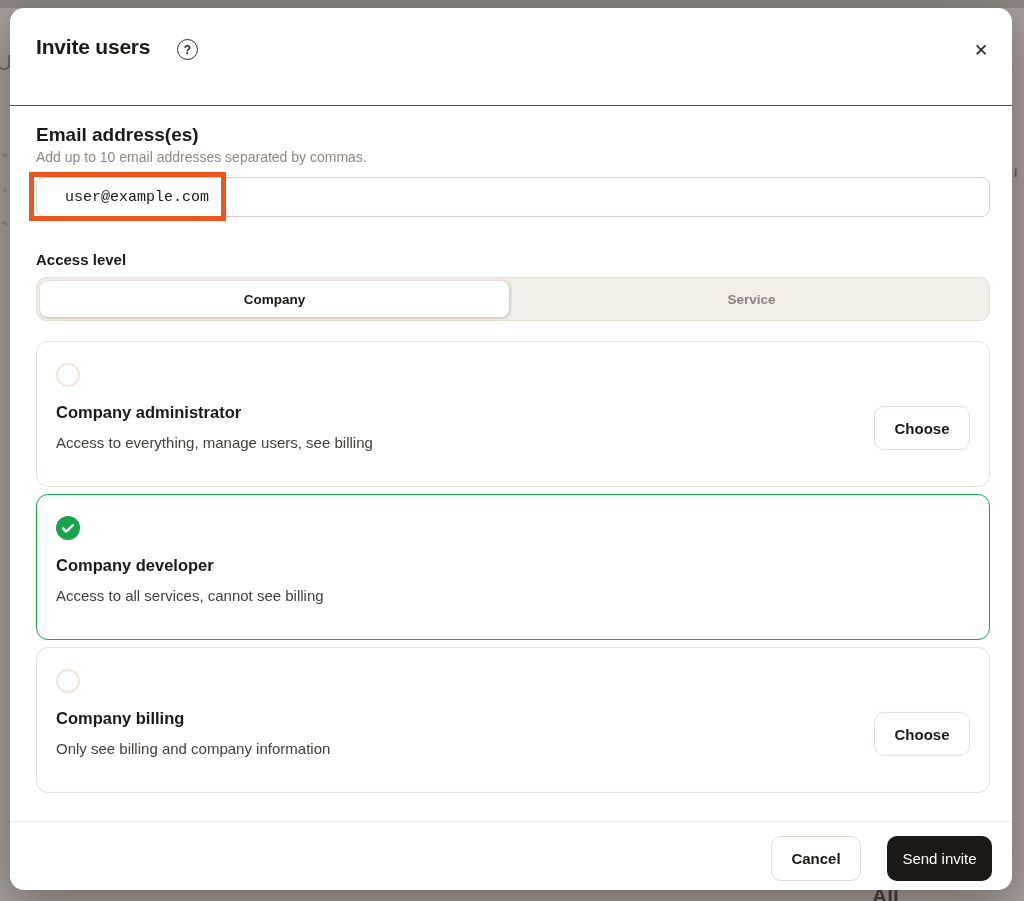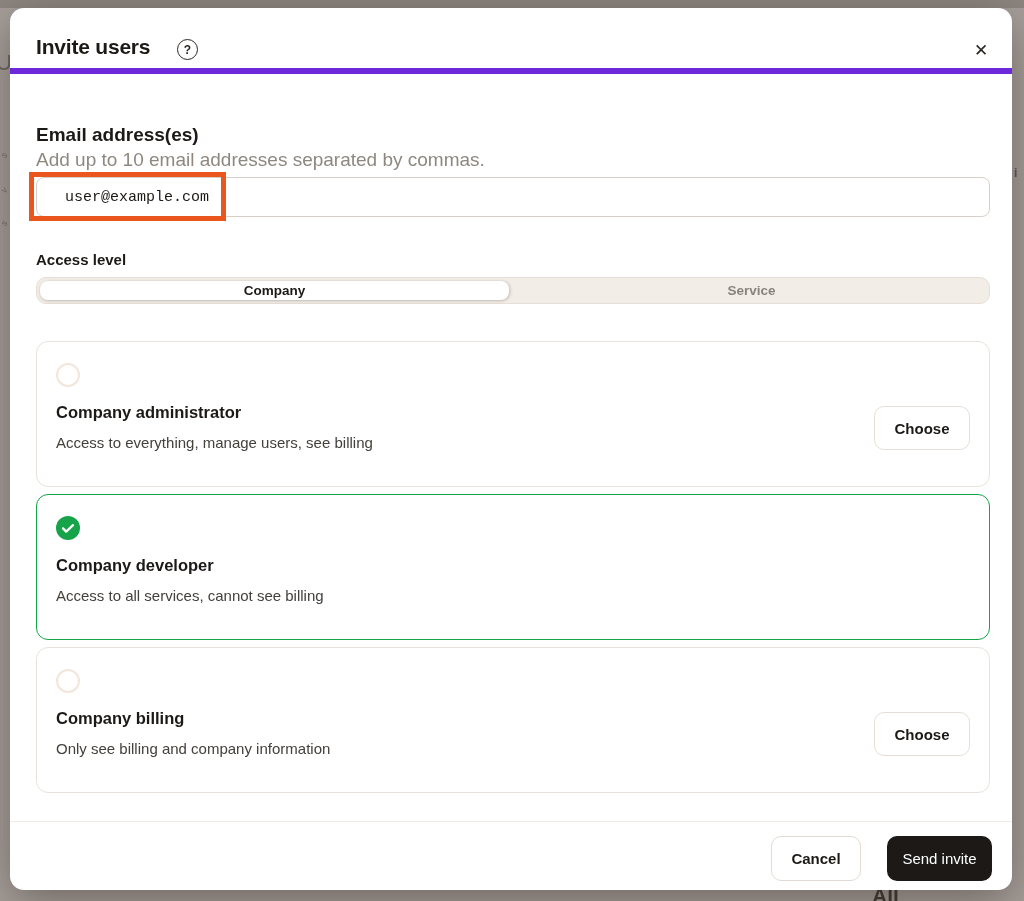--- a/index.html
+++ b/index.html
@@ -17,55 +17,55 @@
   .bg-fragment.right-i { left: 1014px; top: 166px; font-size: 12px; font-weight: 700; color: #5d5752; }
   .bg-fragment.bottom-all { left: 872px; top: 884px; font-size: 21px; font-weight: 600; color: #3e3936; }
   .bg-mark { position: absolute; font-size: 9px; color: #7a736e; transform: rotate(-45deg); }
 
   .modal {
     position: absolute; left: 10px; top: 8px; width: 1002px; height: 882px;
     background: #ffffff; border-radius: 14px;
     box-shadow: 0 12px 48px rgba(40,30,25,0.45);
   }
   .modal-header {
-    position: absolute; left: 0; top: 0; right: 0; height: 66px;
-    border-bottom: 6px solid #6d28d9;
+    position: absolute; left: 0; top: 0; right: 0; height: 98px;
+    border-bottom: 1px solid #6d28d9;
   }
   .modal-title {
     position: absolute; left: 26px; top: 27px;
     font-size: 21px; font-weight: 700; letter-spacing: -0.2px; color: #1c1917;
   }
   .help-icon {
     position: absolute; left: 167px; top: 31px;
     width: 21px; height: 21px; border: 1.6px solid #2b2623; border-radius: 50%;
     display: flex; align-items: center; justify-content: center;
     font-size: 12px; font-weight: 700; color: #2b2623; cursor: pointer;
   }
   .close-icon {
     position: absolute; left: 958px; top: 29px; width: 26px; height: 26px;
     display: flex; align-items: center; justify-content: center;
     font-size: 17px; color: #2b2623; cursor: pointer;
   }
 
   .field-label { position: absolute; left: 26px; top: 116px; font-size: 19px; font-weight: 700; color: #1c1917; }
-  .field-helper { position: absolute; left: 26px; top: 141px; font-size: 19px; color: #8f8880; }
+  .field-helper { position: absolute; left: 26px; top: 141px; font-size: 14px; color: #8f8880; }
   .email-input {
     position: absolute; left: 26px; top: 169px; width: 954px; height: 40px;
     border: 1px solid #d8d0c8; border-radius: 8px; background: #fff;
     font-family: Liberation Mono, monospace;
     font-size: 15px; color: #1c1917; padding: 0 28px; outline: none;
   }
   .annotation-box {
     position: absolute; left: 19px; top: 164px; width: 197px; height: 49px;
     border: 5px solid #ea561e; background: transparent; pointer-events: none; z-index: 5;
   }
 
   .access-label { position: absolute; left: 26px; top: 243px; font-size: 15px; font-weight: 600; color: #1c1917; }
   .segmented {
-    position: absolute; left: 26px; top: 269px; width: 954px; height: 27px;
+    position: absolute; left: 26px; top: 269px; width: 954px; height: 44px;
     background: #f3ede7; border: 1px solid #e7dfd7; border-radius: 10px;
     display: flex; align-items: stretch; padding: 3px; gap: 8px;
   }
   .segment {
     flex: 1; display: flex; align-items: center; justify-content: center;
     font-size: 13.5px; font-weight: 600; color: #8a837d; border-radius: 8px; cursor: pointer;
   }
   .segment.selected {
     background: #ffffff; color: #1c1917; font-weight: 700;
     box-shadow: 0 1px 3px rgba(60,45,35,0.22), 2px 0 3px rgba(60,45,35,0.10);

